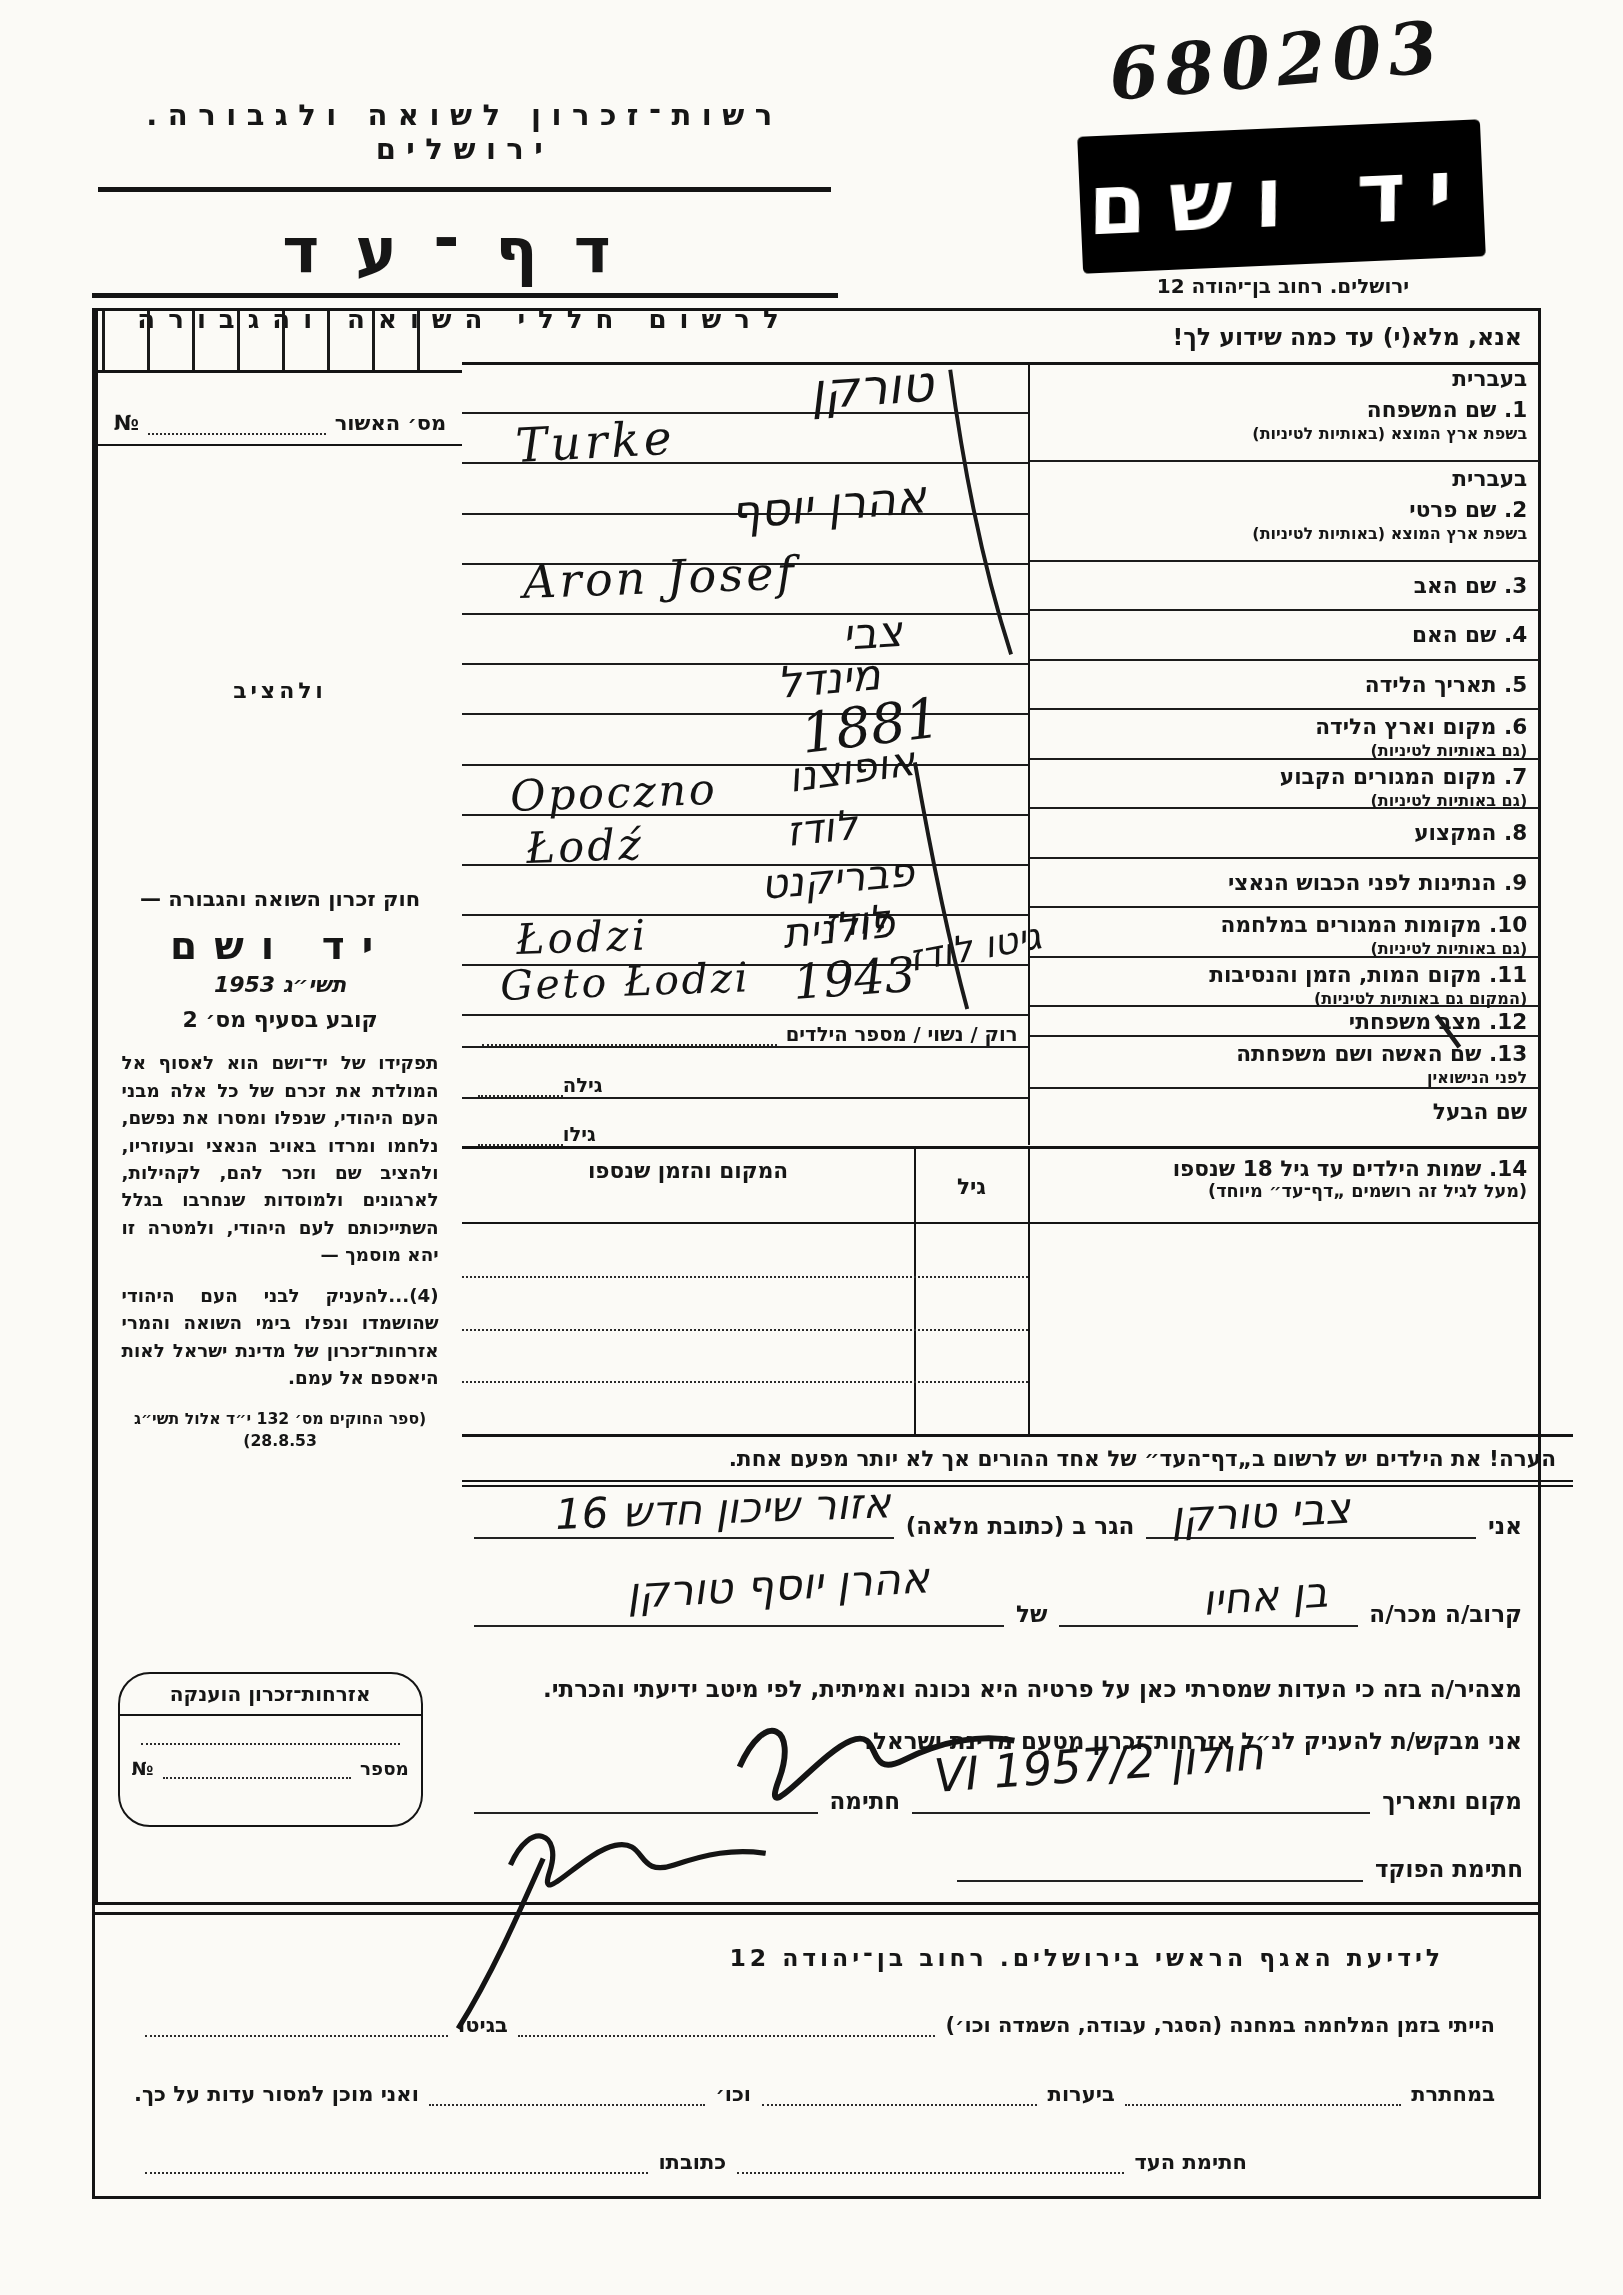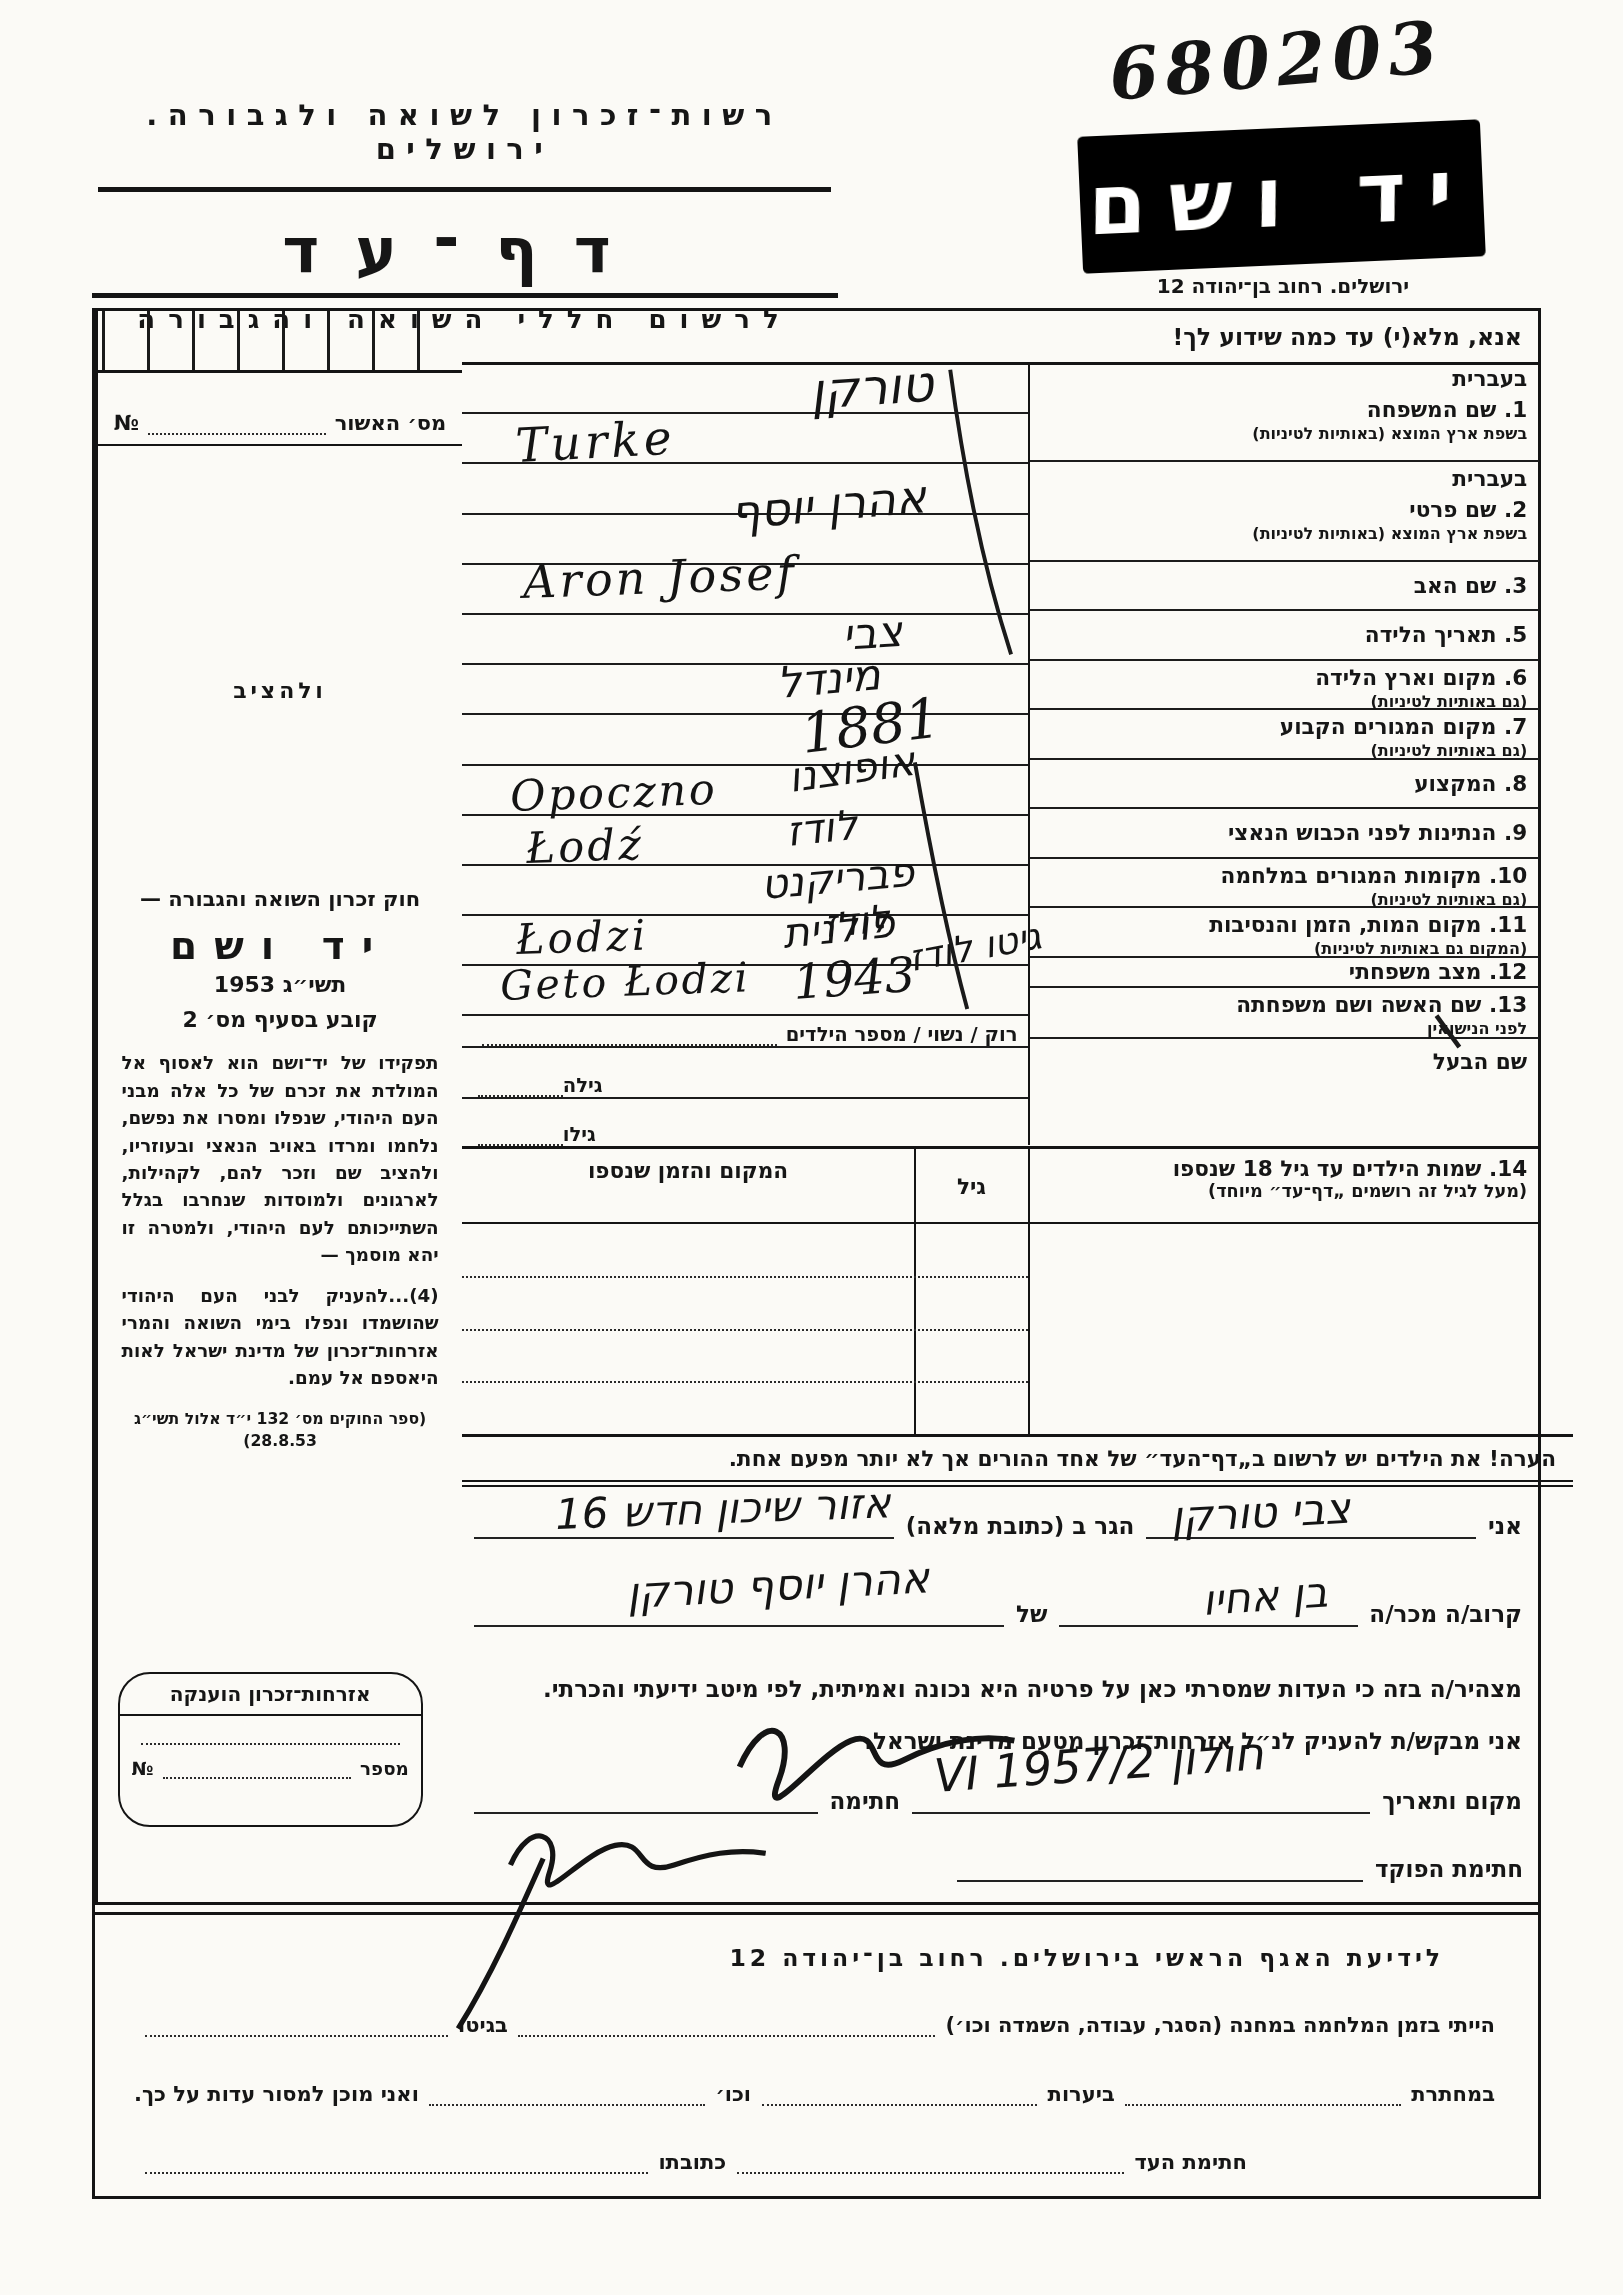--- a/index.html
+++ b/index.html
@@ -26,21 +26,21 @@
          background-image:repeating-linear-gradient(to left,transparent 0 42px,#1a1a1a 42px 45px);
          background-position:right top;}
   .approval{border-bottom:2.6px solid #141414;display:flex;align-items:flex-end;
             font-size:21px;font-weight:bold;padding:6.5px 15.7px 9.2px 15.7px;}
   .dots{flex:1;border-bottom:2.6px dotted #2a2a2a;margin:0 9.2px;height:22px;}
   .photo-label{font-size:22px;font-weight:bold;letter-spacing:3.9px;}
   .law{font-size:18.3px;line-height:1.5;text-align:justify;}
   .law-head{font-size:21px;font-weight:bold;text-align:center;}
   .law-logo{font-size:39px;font-weight:bold;letter-spacing:17px;text-align:center;margin:11.8px 0 3.9px 0;
             filter:blur(0.3px);}
-  .law-year{font-size:22px;font-weight:bold;text-align:center;}
+  .law-year{font-size:22px;font-weight:bold;text-align:center;font-style:italic;}
   .law-clause{font-size:22px;font-weight:bold;text-align:center;margin:10.5px 0 17px 0;}
   .law-ref{font-size:15.7px;font-weight:bold;text-align:center;line-height:1.4;margin-top:17px;}
   .grant{border:2.6px solid #141414;}
   .grant-title{border-bottom:2px solid #141414;font-size:20px;font-weight:bold;text-align:center;
                padding:7.9px 3.9px;}
   .grant-row{display:flex;align-items:flex-end;padding:5.2px 11.8px;font-size:18.3px;font-weight:bold;}
   
   .fillnote{border-bottom:3.9px solid #141414;font-size:23.6px;font-weight:bold;
             display:flex;align-items:center;justify-content:flex-start;padding:0 17px;}
   .wrow{border-bottom:2.6px solid #1c1c1c;}
@@ -169,20 +169,23 @@
         </div>
         <div class="lcell" style="height:91px;">
           <div>בעברית</div>
           <div style="margin-top:3.9px;">2. שם פרטי</div>
           <div class="sub">בשפת ארץ המוצא (באותיות לטיניות)</div>
         </div>
         <div class="lcell" style="height:41px;display:flex;align-items:center;">
             <span>3. שם האב</span>
           </div>
         <div class="lcell" style="height:41px;display:flex;align-items:center;">
+            <span>4. שם האם</span>
+          </div>
+        <div class="lcell" style="height:41px;display:flex;align-items:center;">
             <span>5. תאריך הלידה</span>
           </div>
         <div class="lcell" style="height:41px;">
           <div>6. מקום וארץ הלידה</div>
           <div class="sub">(גם באותיות לטיניות)</div>
         </div>
         <div class="lcell" style="height:41px;">
           <div>7. מקום המגורים הקבוע</div>
           <div class="sub">(גם באותיות לטיניות)</div>
         </div>

